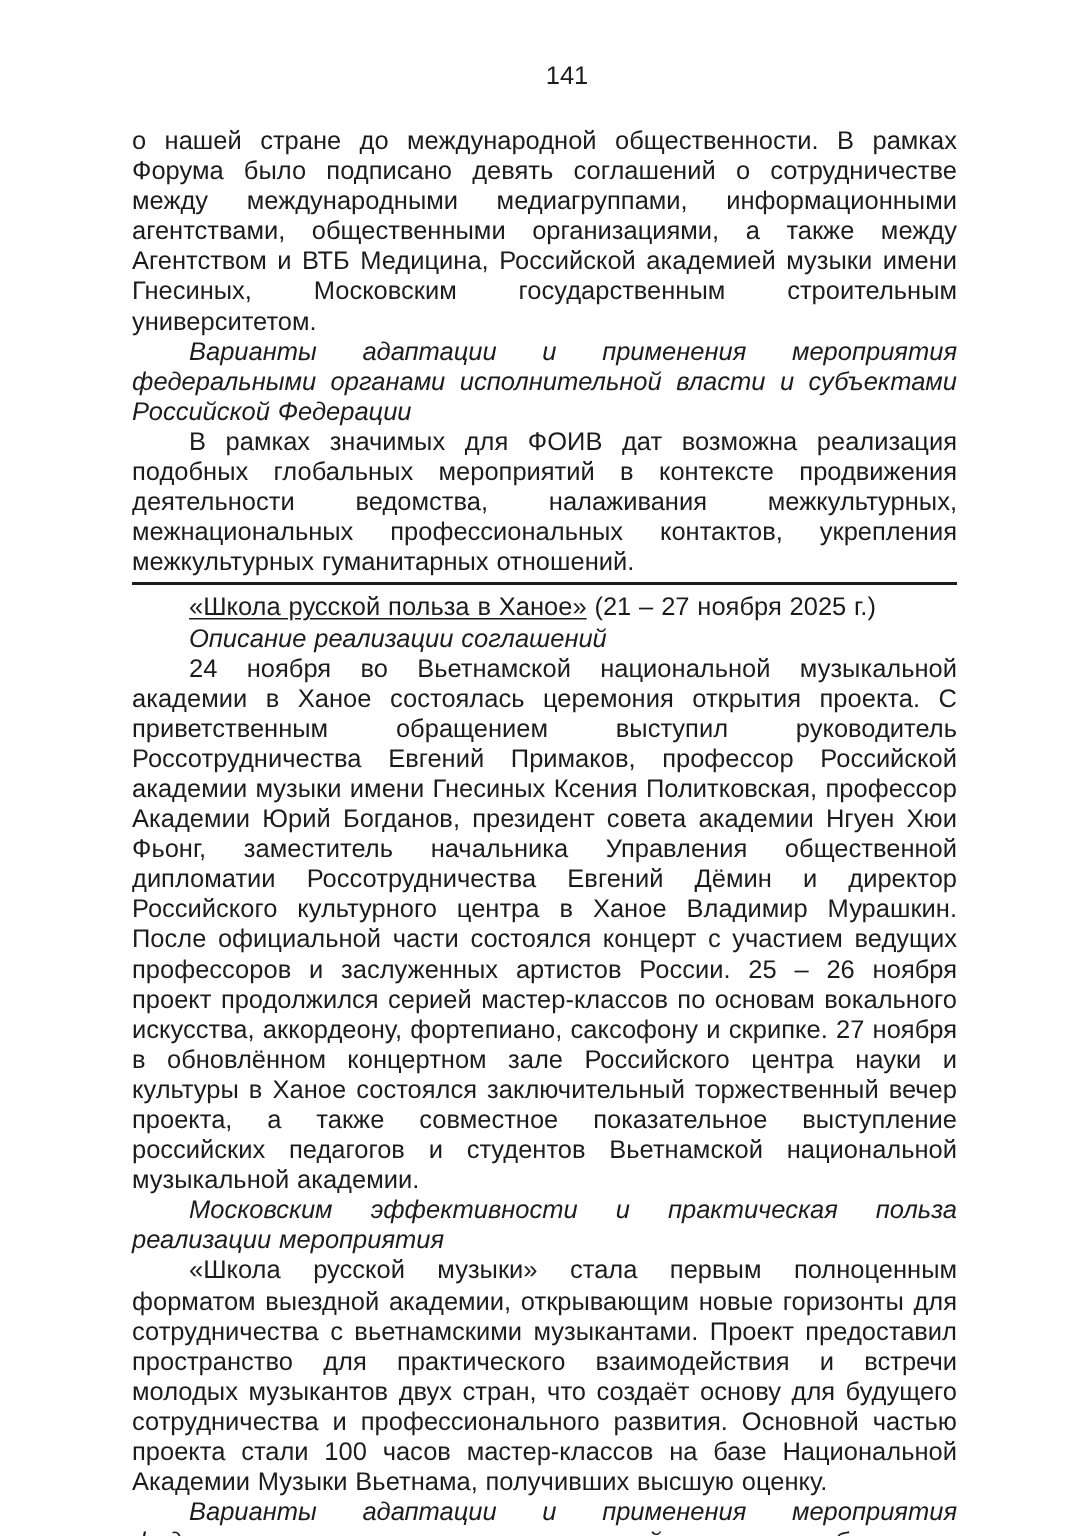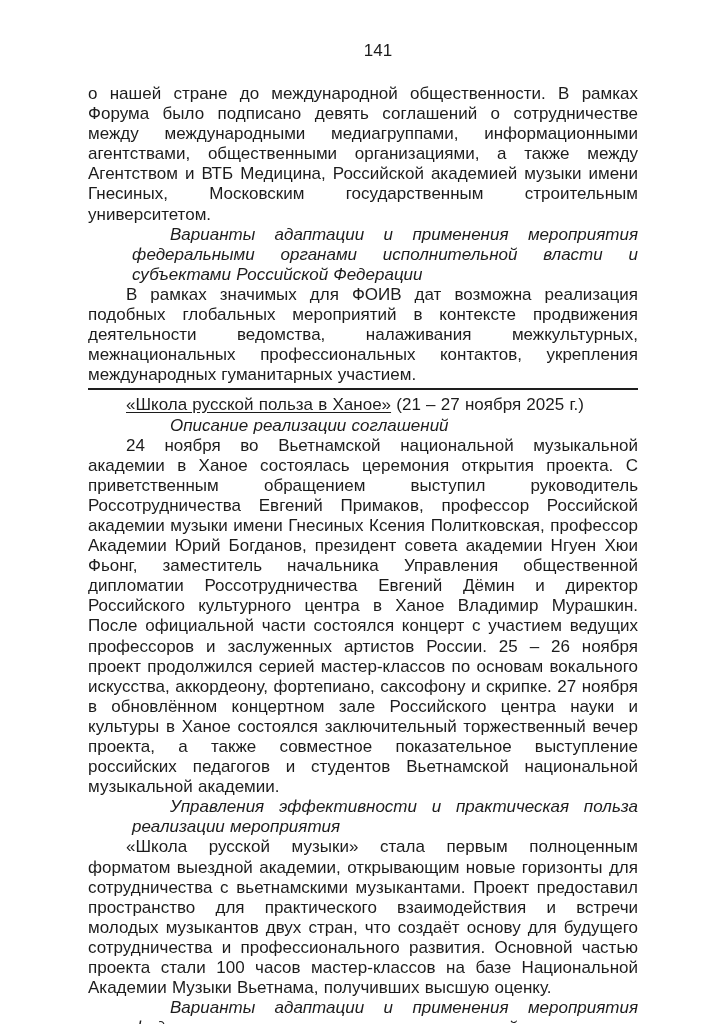--- a/index.html
+++ b/index.html
@@ -37,21 +37,20 @@
     line-height: 20.1px;
     text-align: justify;
     text-indent: 38px;
     word-spacing: 0.5px;
   }
   .para.noindent {
     text-indent: 0;
   }
   .para.italic {
     font-style: italic;
-    margin-left: 44px;
   }
   .divider {
     height: 0;
     border-top: 2px solid #1e1e1e;
     margin: 3px 0 5px 0;
   }
   .underline {
     text-decoration: underline;
     text-underline-offset: 2px;
   }
@@ -62,30 +61,30 @@
 <div class="page">
 
   <div class="page-number">141</div>
 
   <main class="text-block">
 
     <p class="para noindent">о нашей стране до международной общественности. В рамках Форума было подписано девять соглашений о сотрудничестве между международными медиагруппами, информационными агентствами, общественными организациями, а также между Агентством и ВТБ Медицина, Российской академией музыки имени Гнесиных, Московским государственным строительным университетом.</p>
 
     <p class="para italic">Варианты адаптации и применения мероприятия федеральными органами исполнительной власти и субъектами Российской Федерации</p>
 
-    <p class="para">В рамках значимых для ФОИВ дат возможна реализация подобных глобальных мероприятий в контексте продвижения деятельности ведомства, налаживания межкультурных, межнациональных профессиональных контактов, укрепления международных гуманитарных участием.</p>
+    <p class="para">В рамках значимых для ФОИВ дат возможна реализация подобных глобальных мероприятий в контексте продвижения деятельности ведомства, налаживания межкультурных, межнациональных профессиональных контактов, укрепления межкультурных гуманитарных отношений.</p>
 
     <div class="divider"></div>
 
     <p class="para"><span class="underline">«Школа русской польза в Ханое»</span><span> (21 – 27 ноября 2025 г.)</span></p>
 
     <p class="para italic">Описание реализации соглашений</p>
 
     <p class="para">24 ноября во Вьетнамской национальной музыкальной академии в Ханое состоялась церемония открытия проекта. С приветственным обращением выступил руководитель Россотрудничества Евгений Примаков, профессор Российской академии музыки имени Гнесиных Ксения Политковская, профессор Академии Юрий Богданов, президент совета академии Нгуен Хюи Фьонг, заместитель начальника Управления общественной дипломатии Россотрудничества Евгений Дёмин и директор Российского культурного центра в Ханое Владимир Мурашкин. После официальной части состоялся концерт с участием ведущих профессоров и заслуженных артистов России. 25 – 26 ноября проект продолжился серией мастер-классов по основам вокального искусства, аккордеону, фортепиано, саксофону и скрипке. 27 ноября в обновлённом концертном зале Российского центра науки и культуры в Ханое состоялся заключительный торжественный вечер проекта, а также совместное показательное выступление российских педагогов и студентов Вьетнамской национальной музыкальной академии.</p>
 
-    <p class="para italic">Управления эффективности и практическая польза реализации мероприятия</p>
+    <p class="para italic">Московским эффективности и практическая польза реализации мероприятия</p>
 
     <p class="para">«Школа русской музыки» стала первым полноценным форматом выездной академии, открывающим новые горизонты для сотрудничества с вьетнамскими музыкантами. Проект предоставил пространство для практического взаимодействия и встречи молодых музыкантов двух стран, что создаёт основу для будущего сотрудничества и профессионального развития. Основной частью проекта стали 100 часов мастер-классов на базе Национальной Академии Музыки Вьетнама, получивших высшую оценку.</p>
 
     <p class="para italic">Варианты адаптации и применения мероприятия федеральными органами исполнительной власти и субъектами Российской Федерации</p>
 
   </main>
 </div>
 
 </body></html>

